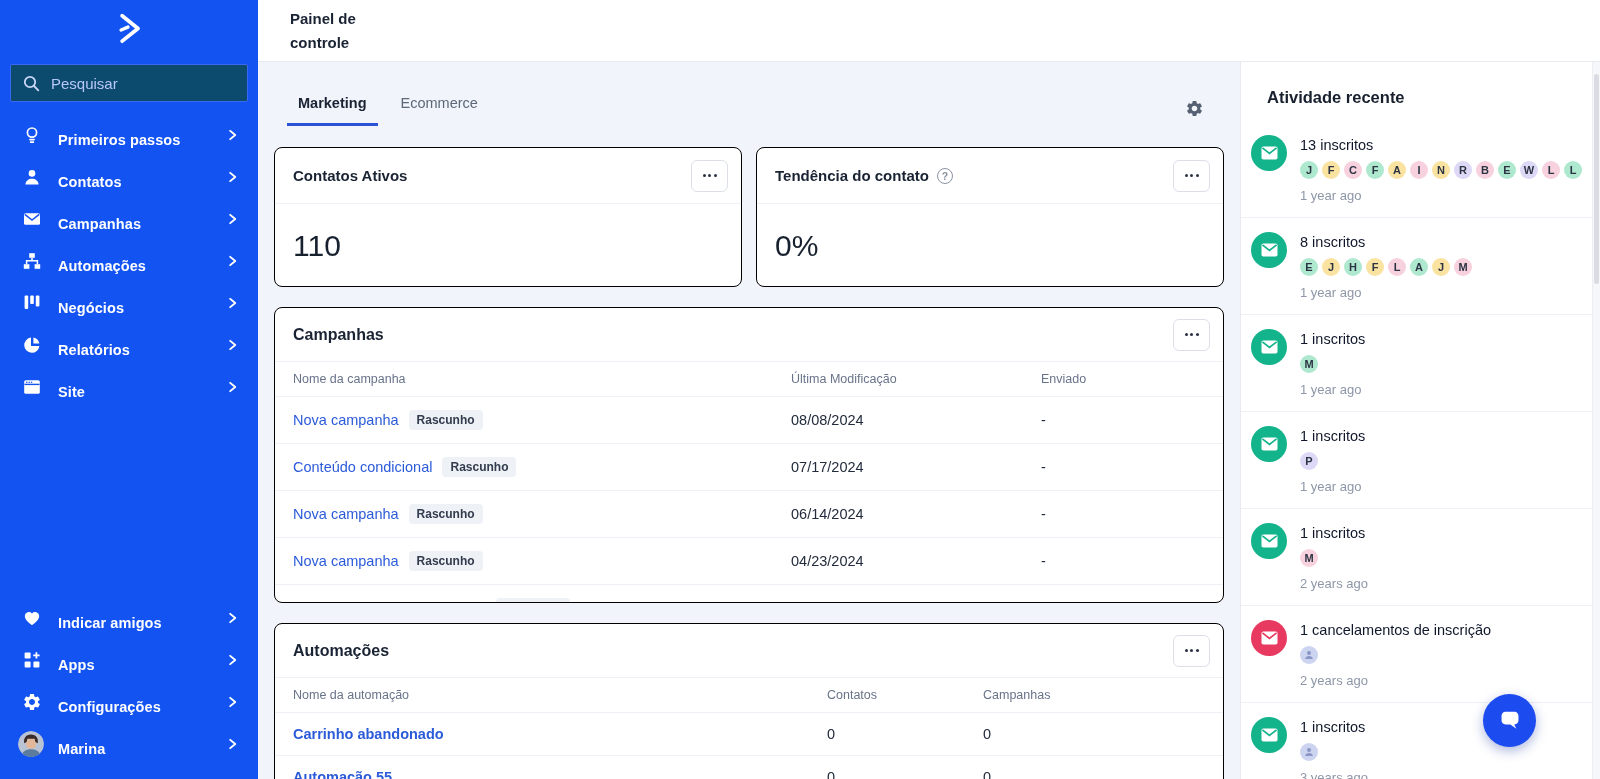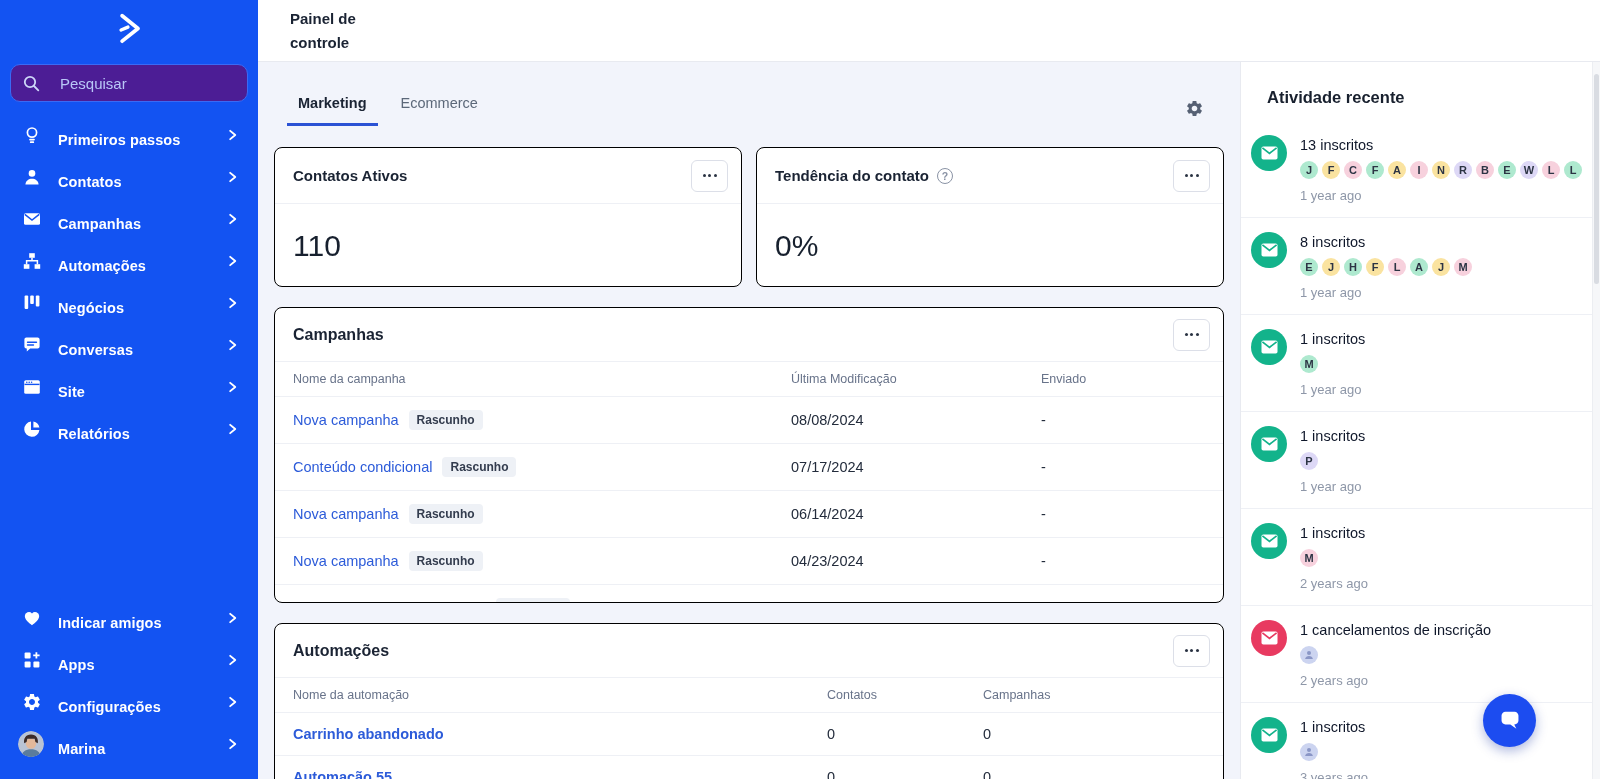--- a/index.html
+++ b/index.html
@@ -2,21 +2,21 @@
 <html><head>
 <meta charset="utf-8">
 <style>
   * { box-sizing: border-box; margin: 0; padding: 0; }
   html, body { width: 1600px; height: 779px; overflow: hidden; }
   body { font-family: "Liberation Sans", sans-serif; display: flex; background: #fff; position: relative; }
 
   
   .sidebar { width: 258px; flex-shrink: 0; background: #1353f2; color: #fff; display: flex; flex-direction: column; }
   .logo-wrap { height: 58px; display: flex; align-items: center; justify-content: center; }
-  .search-box { margin: 6px 10px 12px; height: 38px; background: #4c1d95; border: 1px solid #3a6af5; border-radius: 10px; display: flex; align-items: center; padding: 0 12px; gap: 20px; }
+  .search-box { margin: 6px 10px 12px; height: 38px; background: #0c4a6e; border: 1px solid #3a6af5; border-radius: 2px; display: flex; align-items: center; padding: 0 12px; gap: 11px; }
   .search-box input { flex: 1; background: transparent; border: none; outline: none; color: #fff; font-size: 15px; font-family: "Liberation Sans", sans-serif; }
   .search-box input::placeholder { color: #b9c7f7; }
   .nav-item { height: 42px; display: flex; align-items: center; padding: 0 20px 0 22px; cursor: pointer; }
   .nav-icon { width: 20px; height: 20px; display: flex; align-items: center; justify-content: center; flex-shrink: 0; }
   .nav-label { margin-left: 16px; font-size: 14.5px; font-weight: 700; letter-spacing: .1px; margin-top: 9px; }
   .nav-chevron { margin-left: auto; display: flex; align-items: center; }
   .nav-bottom { margin-top: auto; padding-bottom: 14px; }
   .user-avatar { width: 26px; height: 26px; border-radius: 50%; overflow: hidden; flex-shrink: 0; margin-left: -3px; }
 
   
@@ -168,56 +168,42 @@
     <span class="nav-label">Negócios</span>
     <span class="nav-chevron">
           <svg width="11" height="12" viewBox="0 0 12 13">
             <path d="M3.5 2 9 6.5 3.5 11" fill="none" stroke="#fff" stroke-width="2.1" stroke-linecap="round" stroke-linejoin="round"></path>
           </svg>
         </span>
   </div>
       <div class="nav-item">
     <span class="nav-icon">
           <svg width="20" height="20" viewBox="0 0 20 20">
-            <path d="M2.4 4.6c0-1.1.9-2 2-2h11.2c1.1 0 2 .9 2 2v7c0 1.1-.9 2-2 2H8.2l-3.4 3v-3H4.4c-1.1 0-2-.9-2-2z" fill="#fff"></path>
-            <path d="M5.5 7.2h9M5.5 10h6" stroke="#1353f2" stroke-width="1.4" stroke-linecap="round"></path>
-          </svg>
-        </span>
-    <span class="nav-label">Conversas</span>
+            <path d="M9 2.6A7.6 7.6 0 1 0 17.4 11H9z" fill="#fff"></path>
+            <path d="M11.4 2.6v6h6a7.6 7.6 0 0 0-6-6z" fill="#fff"></path>
+          </svg>
+        </span>
+    <span class="nav-label">Relatórios</span>
     <span class="nav-chevron">
           <svg width="11" height="12" viewBox="0 0 12 13">
             <path d="M3.5 2 9 6.5 3.5 11" fill="none" stroke="#fff" stroke-width="2.1" stroke-linecap="round" stroke-linejoin="round"></path>
           </svg>
         </span>
   </div>
       <div class="nav-item">
     <span class="nav-icon">
           <svg width="20" height="20" viewBox="0 0 20 20">
             <rect x="2.2" y="3.2" width="15.6" height="13.6" rx="1.6" fill="#fff"></rect>
             <path d="M2.5 7.4h15" stroke="#1353f2" stroke-width="1.4"></path>
             <circle cx="4.8" cy="5.3" r=".8" fill="#1353f2"></circle>
             <circle cx="7.2" cy="5.3" r=".8" fill="#1353f2"></circle>
             <circle cx="9.6" cy="5.3" r=".8" fill="#1353f2"></circle>
           </svg>
         </span>
     <span class="nav-label">Site</span>
-    <span class="nav-chevron">
-          <svg width="11" height="12" viewBox="0 0 12 13">
-            <path d="M3.5 2 9 6.5 3.5 11" fill="none" stroke="#fff" stroke-width="2.1" stroke-linecap="round" stroke-linejoin="round"></path>
-          </svg>
-        </span>
-  </div>
-      <div class="nav-item">
-    <span class="nav-icon">
-          <svg width="20" height="20" viewBox="0 0 20 20">
-            <path d="M9 2.6A7.6 7.6 0 1 0 17.4 11H9z" fill="#fff"></path>
-            <path d="M11.4 2.6v6h6a7.6 7.6 0 0 0-6-6z" fill="#fff"></path>
-          </svg>
-        </span>
-    <span class="nav-label">Relatórios</span>
     <span class="nav-chevron">
           <svg width="11" height="12" viewBox="0 0 12 13">
             <path d="M3.5 2 9 6.5 3.5 11" fill="none" stroke="#fff" stroke-width="2.1" stroke-linecap="round" stroke-linejoin="round"></path>
           </svg>
         </span>
   </div>
     </div>
   <div id="nav-bottom" class="nav-bottom">
       <div class="nav-item">
     <span class="nav-icon">

